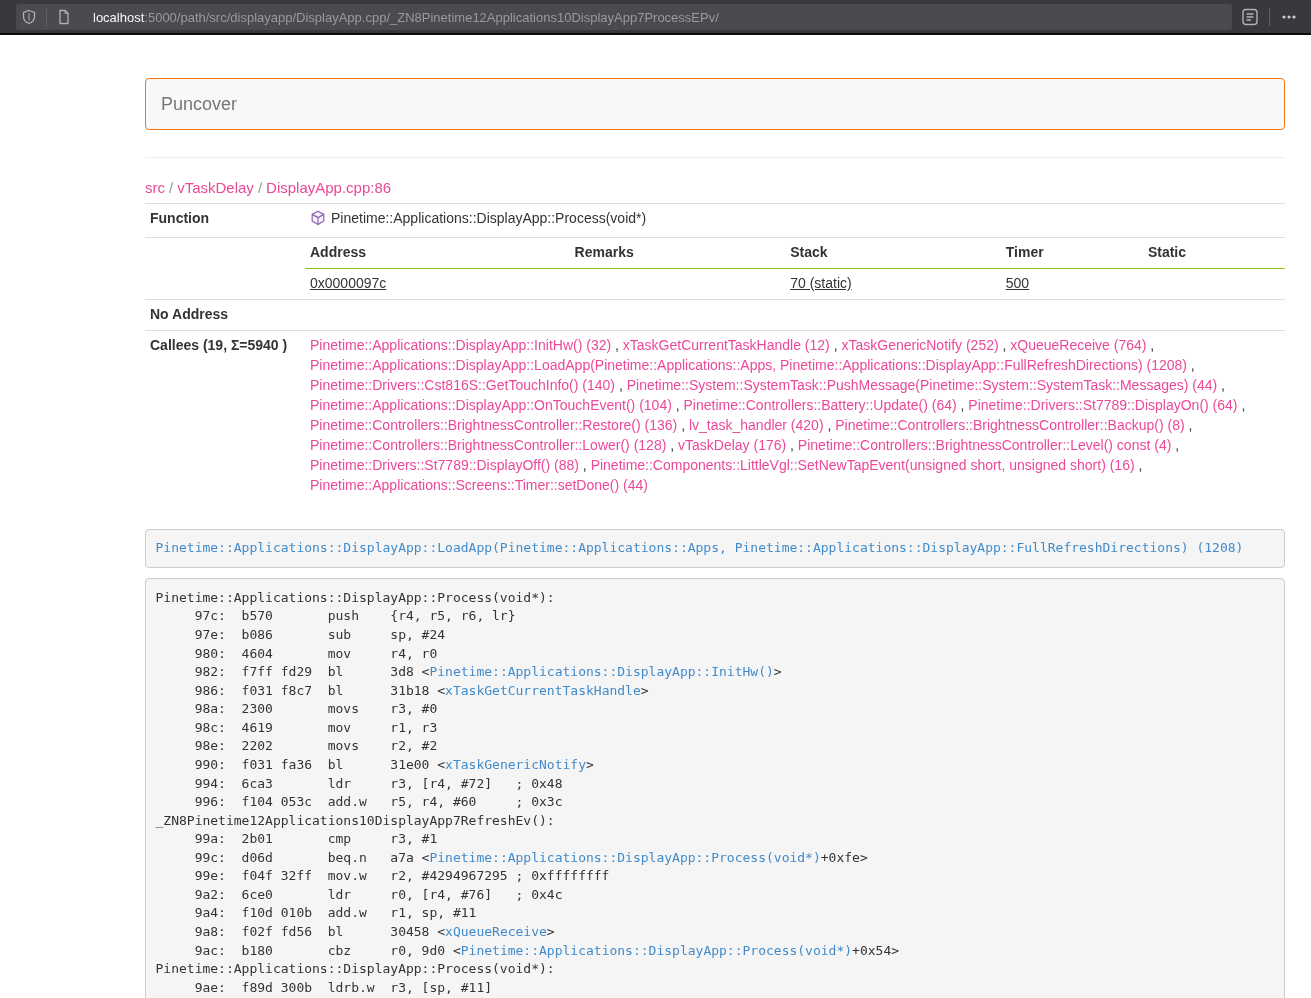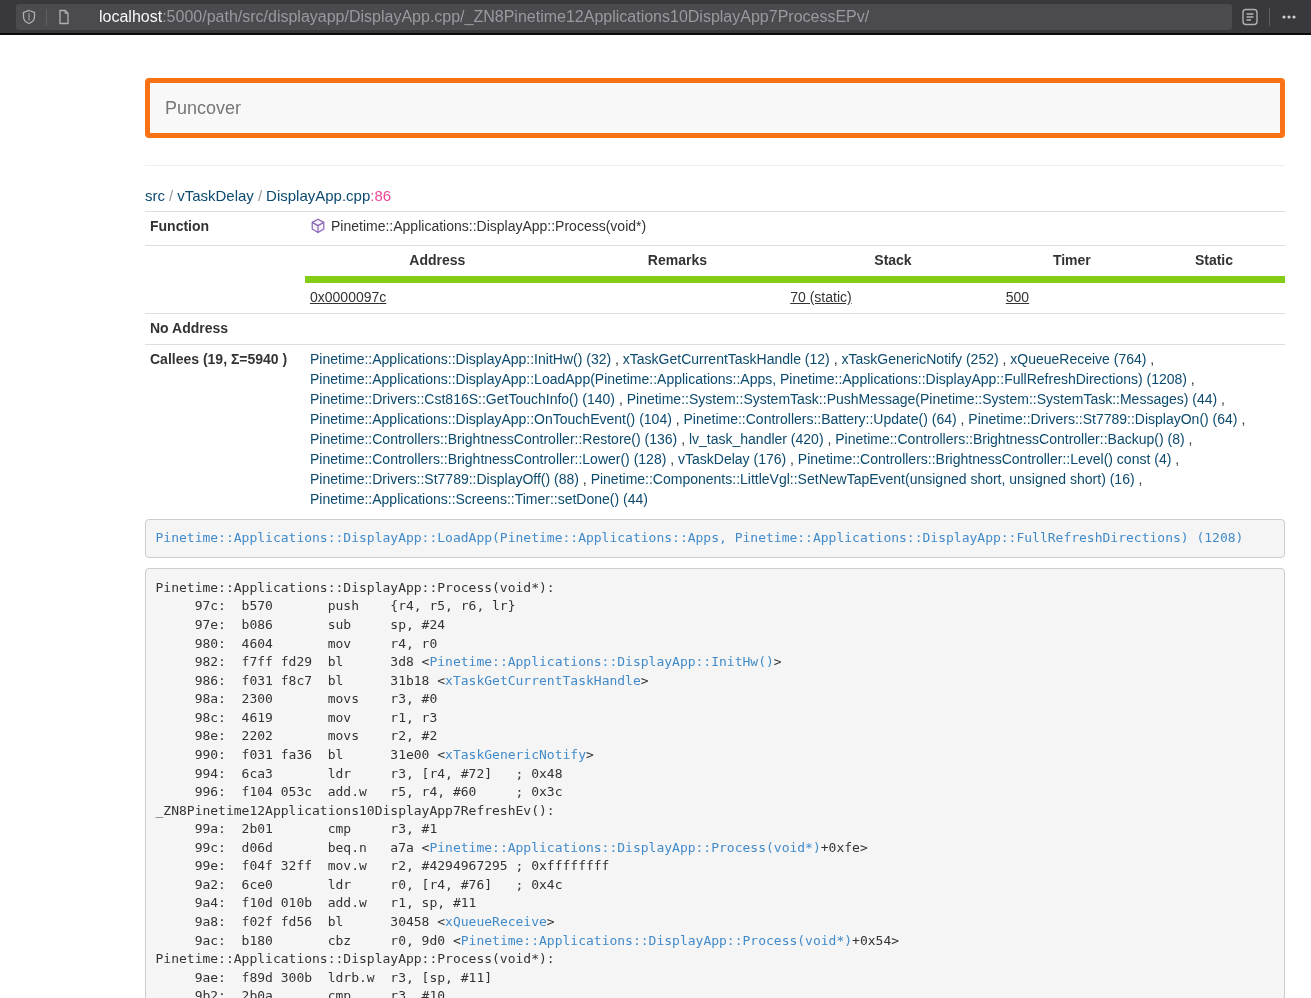--- a/index.html
+++ b/index.html
@@ -11,48 +11,48 @@
   .topbar{
     height:33px;background:#38383d;border-bottom:2px solid #0c0c0d;
     position:relative;display:flex;align-items:center;
   }
   .urlbar{
     position:absolute;left:16px;top:4px;height:26px;width:1216px;
     background:#4a4a4f;border-radius:3px;display:flex;align-items:center;
   }
   .urlbar .icn{display:inline-flex;align-items:center;justify-content:center;width:26px;height:26px;}
   .vdiv{width:1px;height:17px;background:#5f5f64;margin:0 4px;}
-  .url-text{font-size:16px;margin-left:22px;white-space:nowrap;overflow:hidden;}
+  .url-text{font-size:13px;margin-left:16px;white-space:nowrap;overflow:hidden;}
   .url-host{color:#f9f9fa;}
   .url-path{color:#999a9e;}
   .topbar-right{position:absolute;right:8px;top:0;height:33px;display:flex;align-items:center;}
   .topbar-right .icn{display:inline-flex;align-items:center;justify-content:center;width:28px;height:26px;border-radius:3px;}
   .vdiv2{width:1px;height:18px;background:#5f5f64;margin:0 5px;}
   
   .page{padding-top:43px;margin-left:130px;width:1170px;box-sizing:border-box;padding-left:15px;padding-right:15px;}
   .navbar{
-    height:50px;background:#f8f8f8;border:5px solid #f97316;border-radius:4px;
+    height:50px;background:#f8f8f8;border:1px solid #f97316;border-radius:4px;
     display:flex;align-items:center;
   }
   .brand{padding:0 15px;font-size:18px;color:#777;text-decoration:none;line-height:50px;}
   hr.rule{border:none;border-top:1px solid #eee;margin:27px 0 0 0;}
-  a{color:#0c4a6e;text-decoration:none;cursor:pointer;}
+  a{color:#ec4899;text-decoration:none;cursor:pointer;}
   .breadcrumb{margin:21px 0 7px 0;font-size:15px;color:#777;}
   .breadcrumb .sep{color:#999;margin:0 4px;}
   .breadcrumb .lineno{color:#ec4899;}
   
-  table.info-table{width:100%;border-collapse:collapse;margin-bottom:4px;font-size:14px;line-height:1.42857;}
+  table.info-table{width:100%;border-collapse:collapse;margin-bottom:28px;font-size:14px;line-height:1.42857;}
   table.info-table > tbody > tr > th,
   table.info-table > tbody > tr > td{
     border-top:1px solid #ddd;padding:5px;vertical-align:top;text-align:left;
   }
   table.info-table > tbody > tr > th{width:150px;font-weight:bold;color:#333;}
   td.no-pad{padding:0 !important;}
   table.inner-table{width:100%;border-collapse:collapse;}
-  table.inner-table th{padding:5px;text-align:center;font-weight:bold;border-bottom:7px solid #84cc16;}
+  table.inner-table th{padding:5px;text-align:left;font-weight:bold;border-bottom:1px solid #84cc16;}
   table.inner-table td{padding:5px;text-align:left;text-decoration:underline;}
   .fn-icon{display:inline-block;vertical-align:-3px;margin-right:5px;}
   .callees-cell a{white-space:nowrap;}
   .callees-cell .sep{color:#333;}
   
   pre{
     font-family:"DejaVu Sans Mono",monospace;font-size:13px;line-height:1.42857;
     background:#f5f5f5;border:1px solid #ccc;border-radius:4px;
     padding:9.5px;margin:0 0 10px 0;white-space:pre;overflow:hidden;color:#333;
   }

